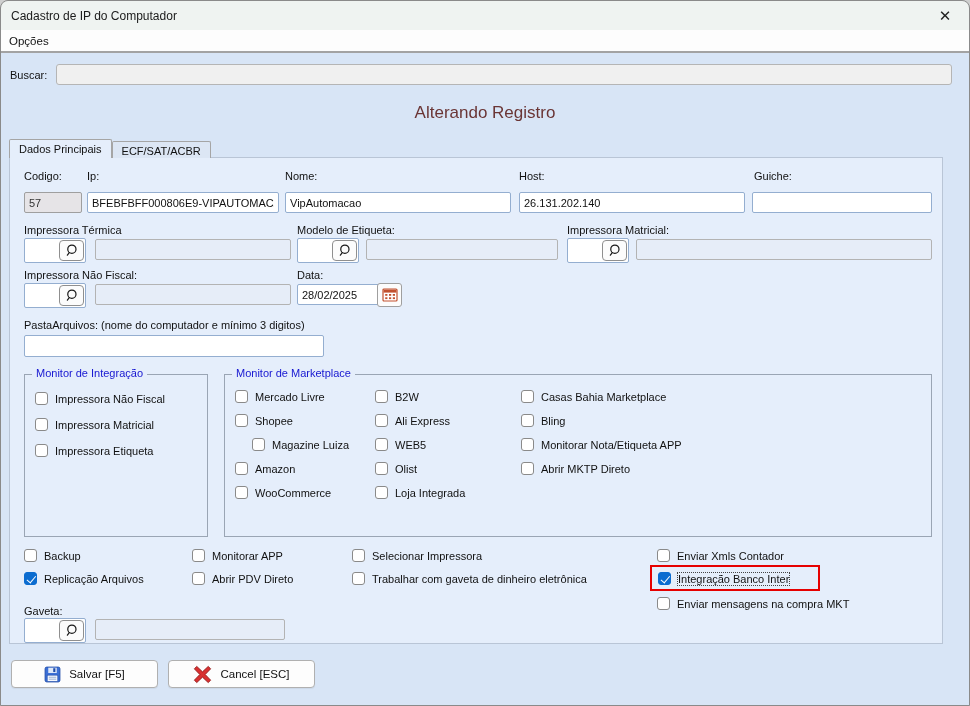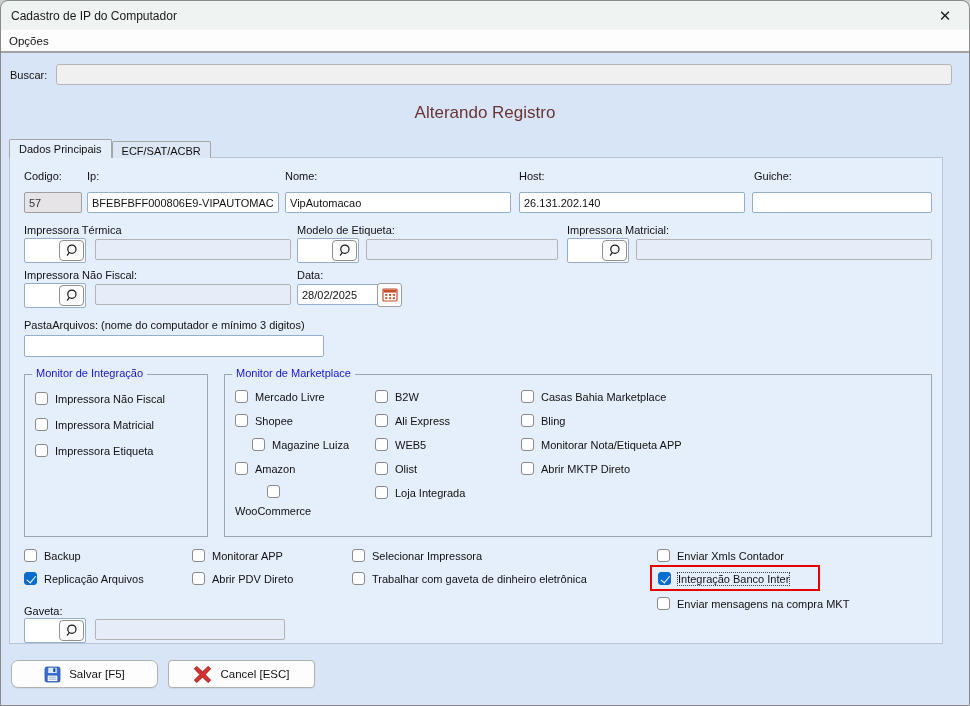--- a/index.html
+++ b/index.html
@@ -212,21 +212,21 @@
           <span>Shopee</span>
         </div>
         <div class="check-item" style="left:10px;top:62px;margin-left:17px;">
           <span class="cb"></span>
           <span>Magazine Luiza</span>
         </div>
         <div class="check-item" style="left:10px;top:86px;">
           <span class="cb"></span>
           <span>Amazon</span>
         </div>
-        <div class="check-item" style="left:10px;top:110px;flex-direction:column;">
+        <div class="check-item" style="left:10px;top:110px;">
           <span class="cb"></span>
           <span>WooCommerce</span>
         </div>
 
         <div class="check-item" style="left:150px;top:14px;">
           <span class="cb"></span>
           <span>B2W</span>
         </div>
         <div class="check-item" style="left:150px;top:38px;">
           <span class="cb"></span>
@@ -315,21 +315,21 @@
                 <circle cx="8.4" cy="6.6" r="4.4" fill="none" stroke="#1a1a1a" stroke-width="1.3"></circle>
                 <line x1="5.6" y1="10.3" x2="3.6" y2="13" stroke="#1a1a1a" stroke-width="1.3" stroke-linecap="round"></line>
               </svg>
           </span>
         </button>
       </span>
       <input class="inp dim" style="left: 85px; top: 461px; width: 190px;" readonly="" value="">
 
     </div>
 
-    <button class="action-btn" style="left:10px;top:607px;width:147px;border-radius:7px;">
+    <button class="action-btn" style="left:10px;top:607px;width:147px;">
       <span class="icon">
         <svg width="17" height="17" viewBox="0 0 16 16">
             <rect x="1" y="1" width="14" height="14" rx="1.6" fill="#3b6fd6" stroke="#1d4aa8" stroke-width="0.8"></rect>
             <rect x="4" y="1.6" width="8" height="5" fill="#dfe9fa"></rect>
             <rect x="8.7" y="2.1" width="2" height="3.6" fill="#1d4aa8"></rect>
             <rect x="3" y="8.6" width="10" height="6" fill="#f6f9ff" stroke="#1d4aa8" stroke-width="0.6"></rect>
             <line x1="4.5" y1="10.6" x2="11.5" y2="10.6" stroke="#8aa3cc" stroke-width="0.8"></line>
             <line x1="4.5" y1="12.4" x2="11.5" y2="12.4" stroke="#8aa3cc" stroke-width="0.8"></line>
           </svg>
       </span>

